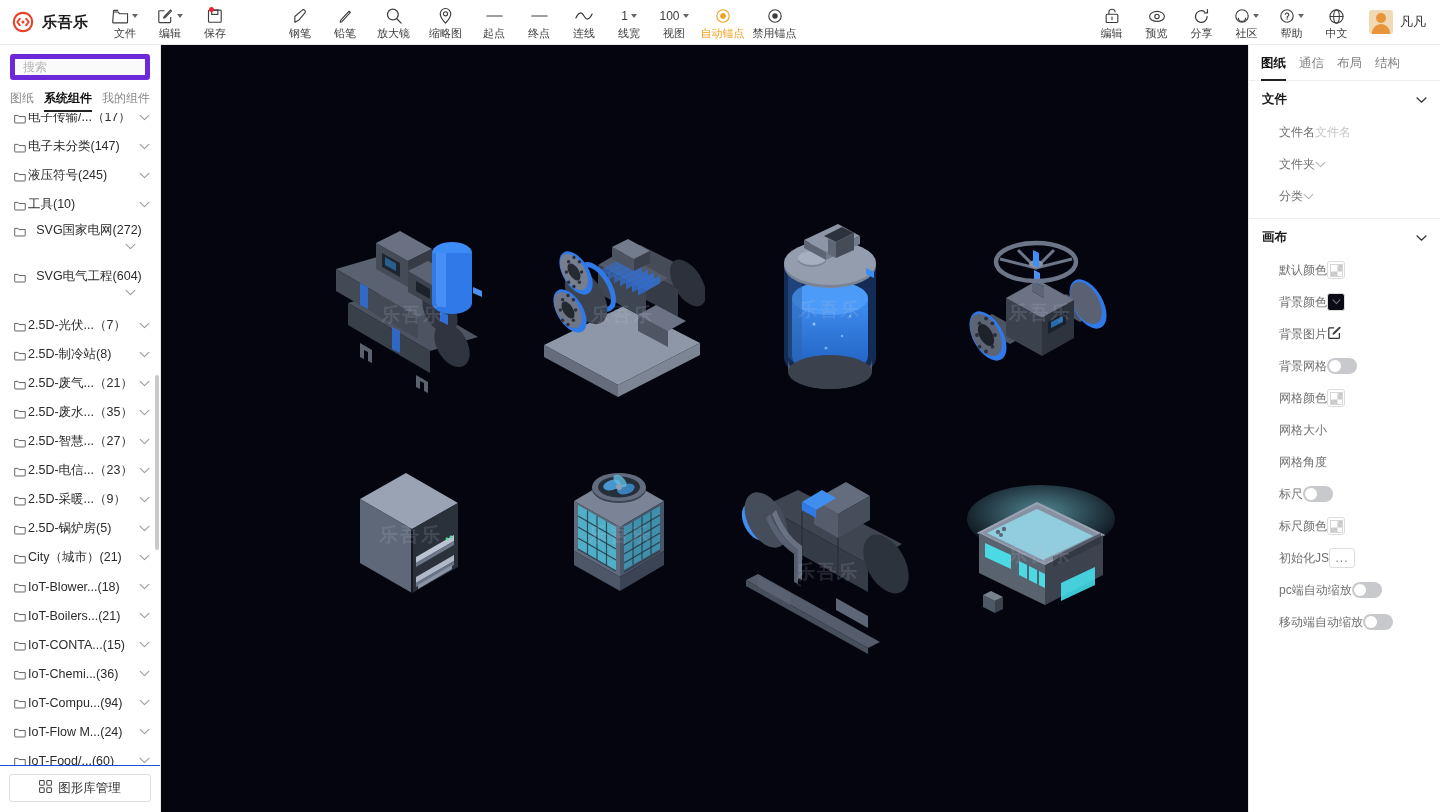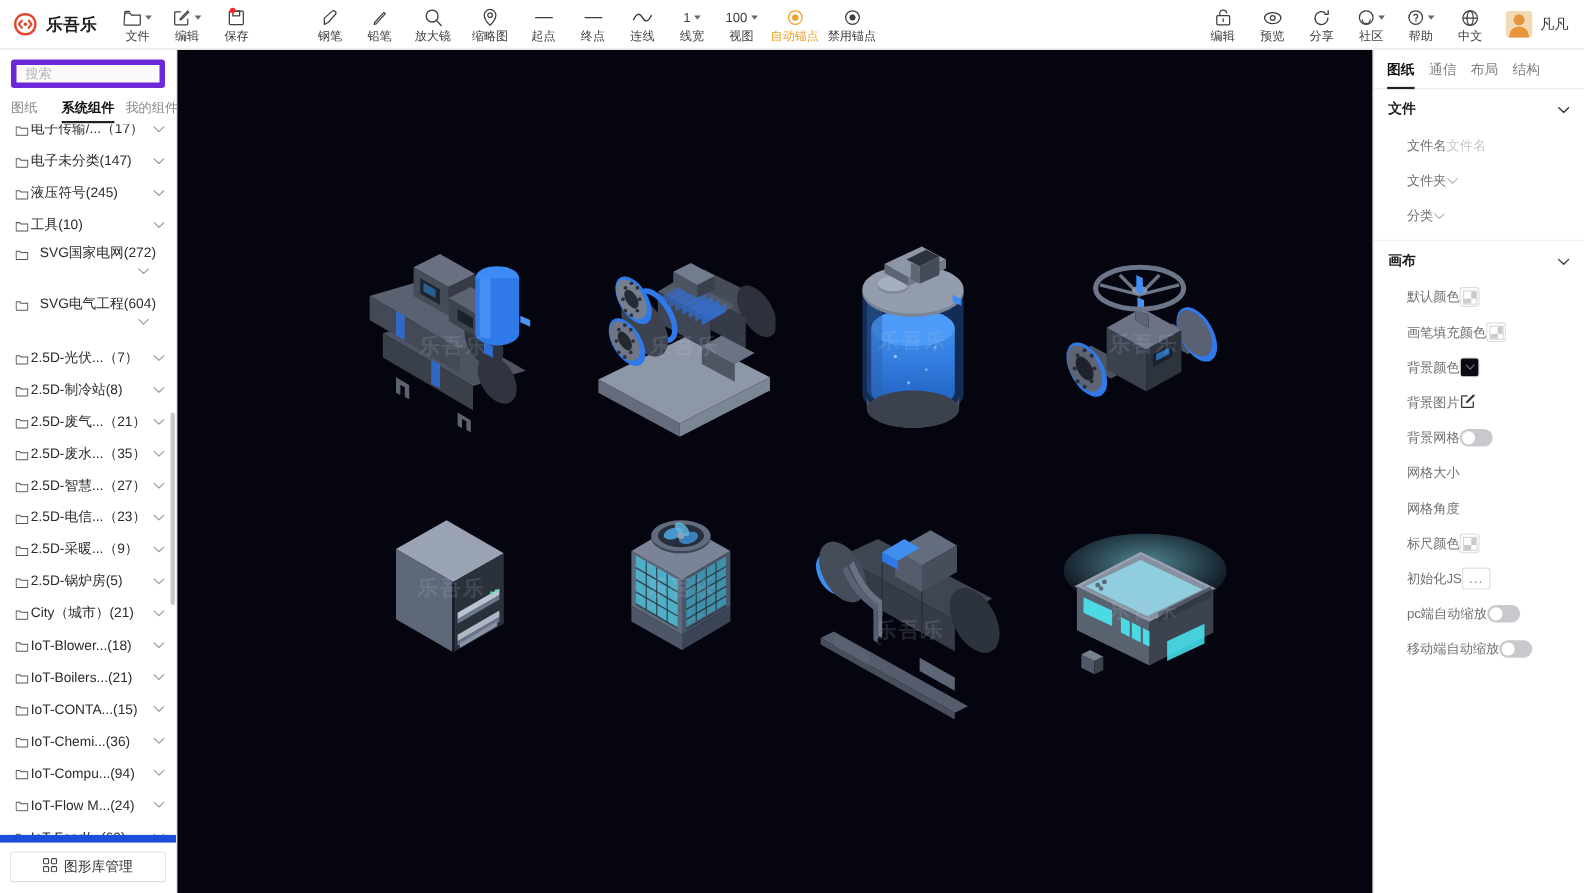--- a/index.html
+++ b/index.html
@@ -60,21 +60,21 @@
   }
   .search-wrap { padding: 9px 10px 6px 10px; }
   .search-box {
     width: 100%; height: 26px; border: 5px solid #6d28d9; border-radius: 3px;
     background: #fafafa; font-size: 12px; color: #333; padding: 0 8px;
     font-family: inherit; outline: none;
   }
   .search-box::placeholder { color: #b6b6b6; }
   .lib-tabs { display: flex; gap: 10px; padding: 4px 10px 6px 10px; align-items: baseline; }
   .lib-tab { font-size: 12px; color: #8a8a8a; cursor: pointer; white-space: nowrap; }
-  .lib-tab.active { color: #111; font-weight: 700; position: relative; margin-left: 12px; }
+  .lib-tab.active { color: #111; font-weight: 700; position: relative; }
   .lib-tab.active:after {
     content: ""; position: absolute; left: 0; right: 0; bottom: -5px; height: 2px; background: #222;
   }
   .tree {
     flex: 1; overflow: hidden; position: relative;
     padding-top: 0px;
   }
   .tree-inner { position: absolute; left: 0; right: 0; top: -10px; }
   .tnode {
     display: flex; align-items: center; gap: 2px;
@@ -83,21 +83,21 @@
   }
   .tnode.tall { height: 46px; align-content: flex-start; padding-top: 3px; text-align: center; }
   .folder-ico { width: 12px; height: 10px; flex: none; position: relative; }
   .tlabel { flex: 1; white-space: nowrap; overflow: hidden; }
   .chev { width: 12px; flex: none; display: flex; justify-content: center; }
   .tnode.tall .chev { width: 100%; justify-content: flex-end; padding-right: 14px; margin-top: 2px; }
   .tree-scroll {
     position: absolute; right: 1px; top: 262px; width: 4px; height: 175px;
     background: #c9c9c9; border-radius: 2px;
   }
-  .left-foot { padding: 8px 9px 10px 9px; border-top: 7px solid #1d4ed8; }
+  .left-foot { padding: 8px 9px 10px 9px; border-top: 1px solid #1d4ed8; }
   .libbtn {
     width: 100%; height: 28px; border: 1px solid #e0e0e0; border-radius: 3px;
     background: #fff; font-size: 12.5px; color: #333; display: flex;
     align-items: center; justify-content: center; gap: 6px; cursor: pointer;
     font-family: inherit;
   }
 
   
   .canvas { flex: 1; position: relative; overflow: hidden; }
   .stage { position: absolute; inset: 0; }
@@ -933,51 +933,55 @@
         </span>
       </div>
       <div id="canvas-rows">
           <div class="prow">
             <span>默认颜色</span>
             <span class="sw">
               <span class="sw-checker"></span>
             </span>
           </div>
           <div class="prow">
-            <span>画笔填充颜色</span>
-            <span class="sw">
-              <span class="sw-checker"></span>
-            </span>
-          </div>
-          <div class="prow">
             <span>背景颜色</span>
             <span class="sw-dark">
               <svg width="9" height="6" viewBox="0 0 10 7">
                 <path d="M1 1 L5 5.4 L9 1" fill="none" stroke="#6f7688" stroke-width="1.2" stroke-linecap="round" stroke-linejoin="round"></path>
               </svg>
             </span>
           </div>
           <div class="prow">
             <span>背景图片</span>
             <span class="icn-edit"><svg width="15" height="15" viewBox="0 0 16 16">
                 <path d="M13.2 8.6 v5 a.7 .7 0 0 1 -.7 .7 H2.6 a.7 .7 0 0 1 -.7 -.7 V3.8 a.7 .7 0 0 1 .7 -.7 h5" fill="none" stroke="#333" stroke-width="1.25"></path>
                 <path d="M6.4 9.9 l1.3 -.3 l6.6 -6.6 l-1 -1 l-6.6 6.6 z" fill="#333" stroke="#333" stroke-width=".9" stroke-linejoin="round"></path>
               </svg></span>
           </div>
           <div class="prow">
             <span>背景网格</span>
             <span class="toggle"></span>
           </div>
           <div class="prow">
+            <span>网格颜色</span>
+            <span class="sw">
+              <span class="sw-checker"></span>
+            </span>
+          </div>
+          <div class="prow">
             <span>网格大小</span>
             <span></span>
           </div>
           <div class="prow">
             <span>网格角度</span>
             <span></span>
+          </div>
+          <div class="prow">
+            <span>标尺</span>
+            <span class="toggle"></span>
           </div>
           <div class="prow">
             <span>标尺颜色</span>
             <span class="sw">
               <span class="sw-checker"></span>
             </span>
           </div>
           <div class="prow">
             <span>初始化JS</span>
             <span class="dots">...</span>

